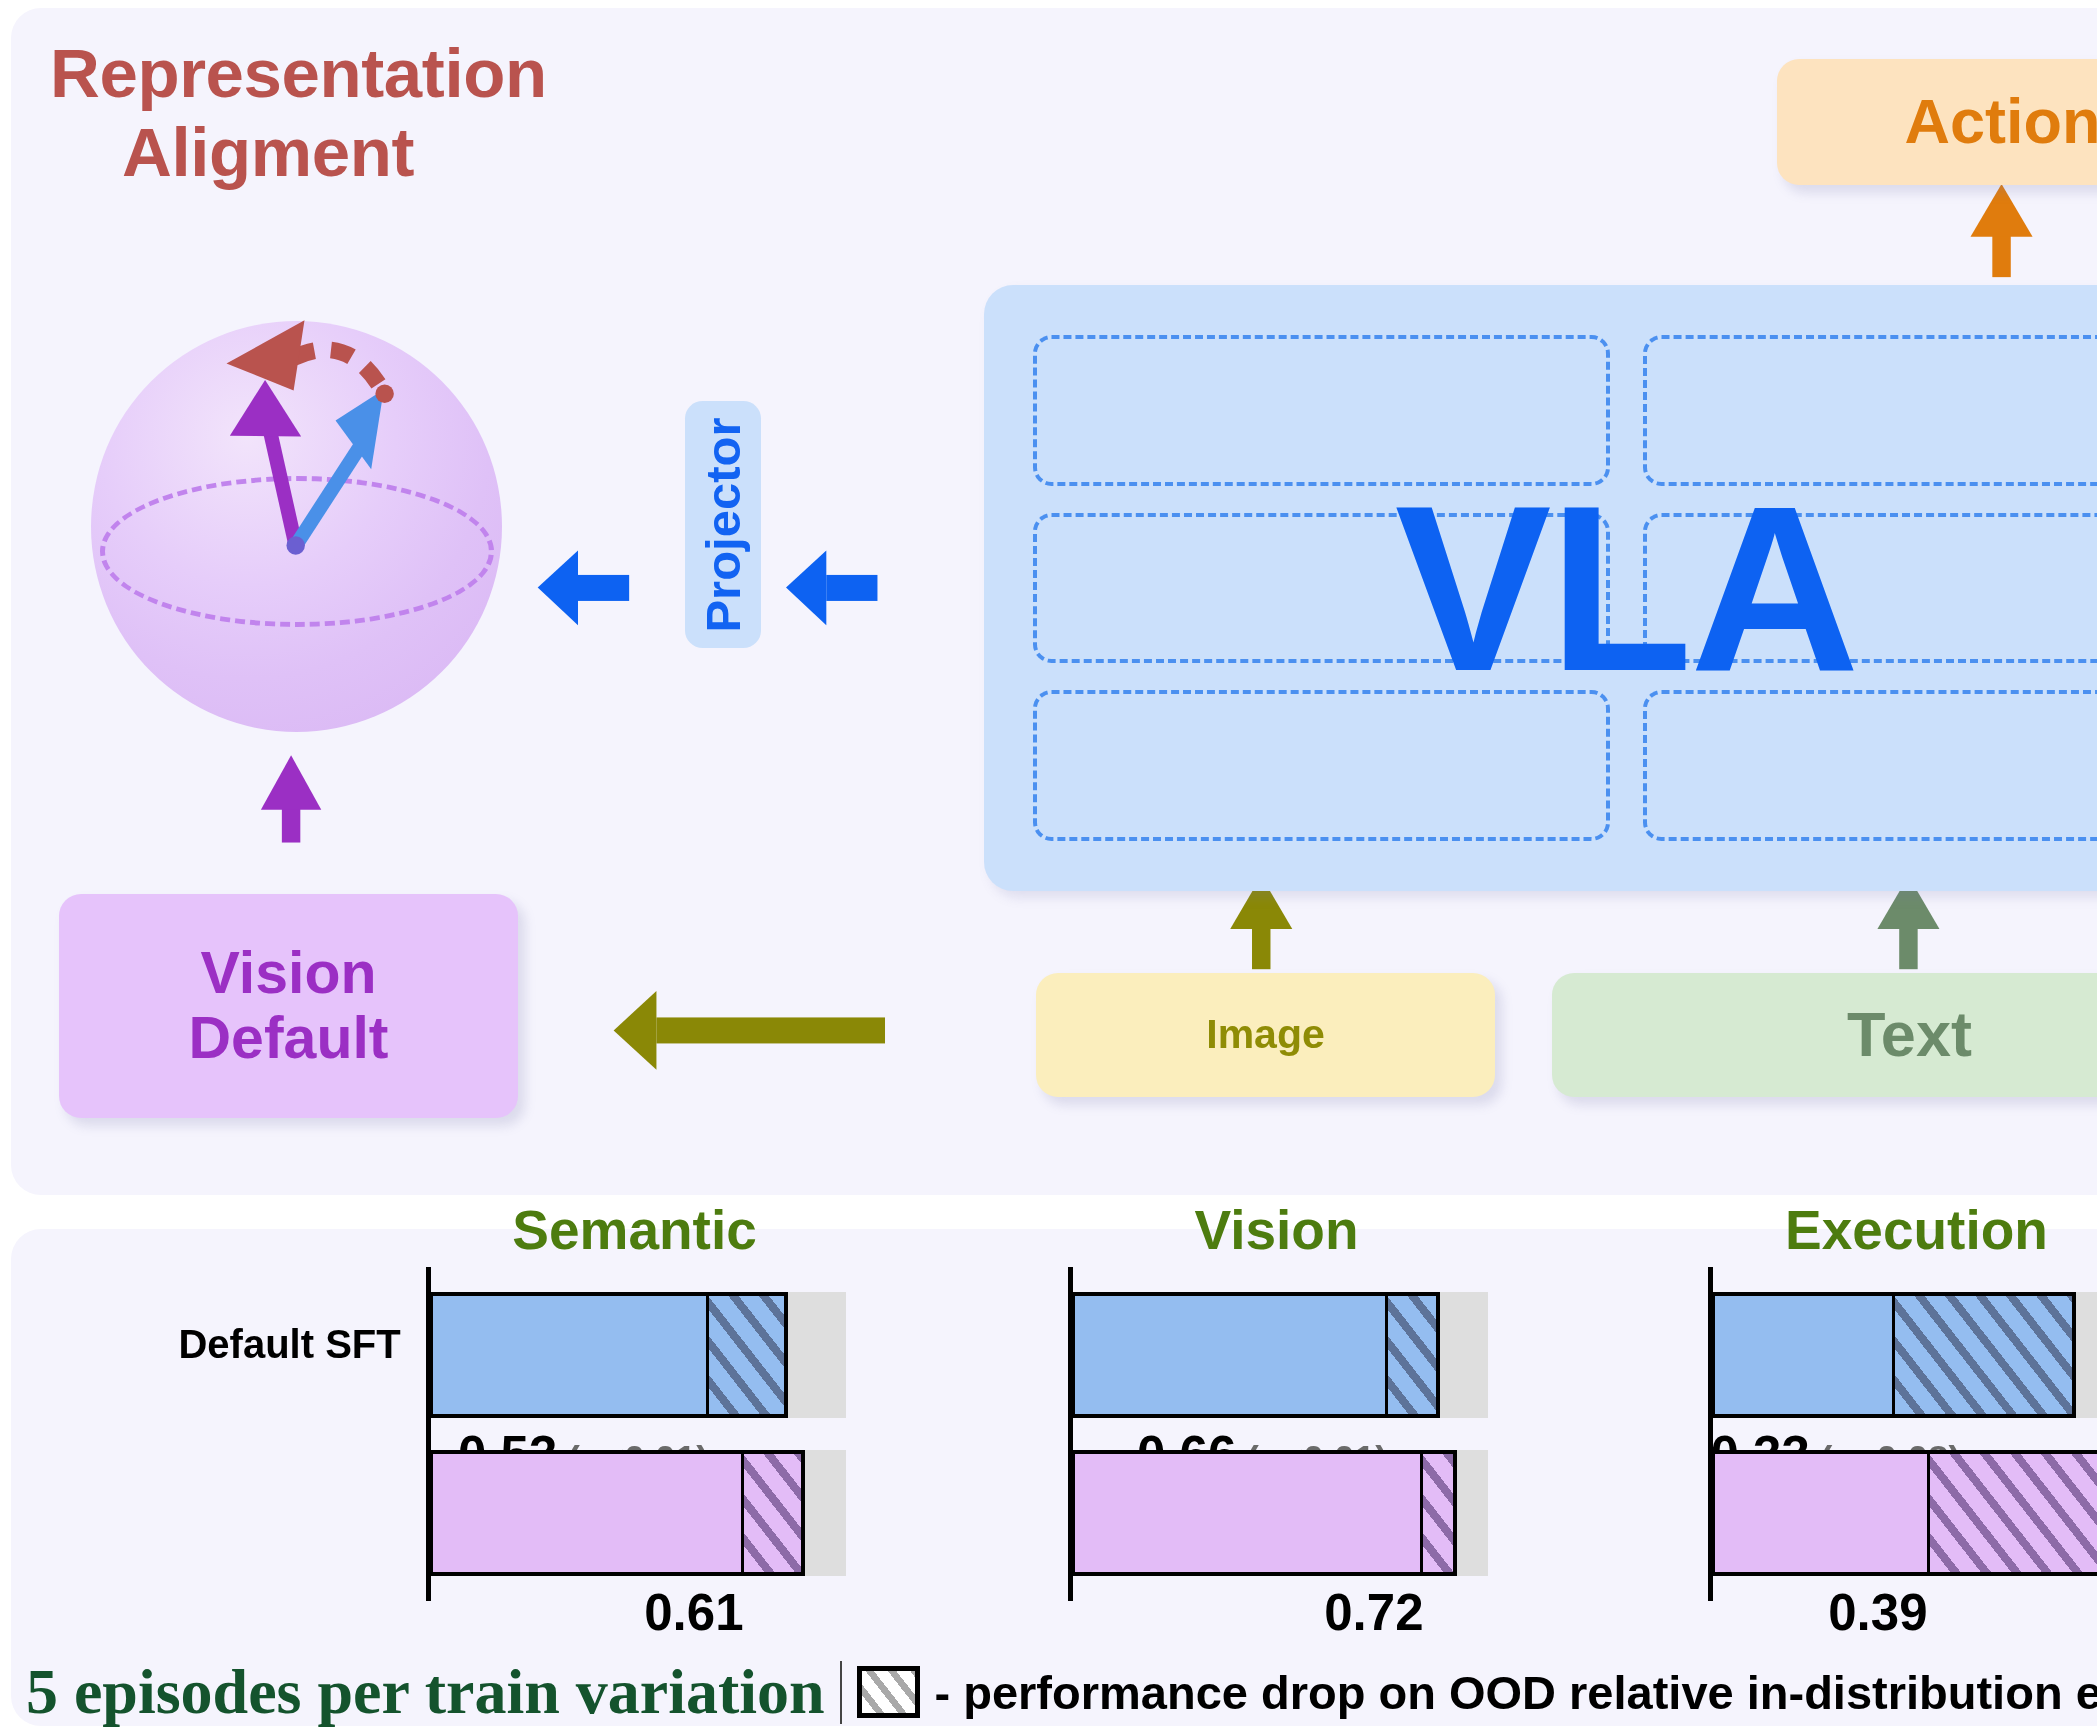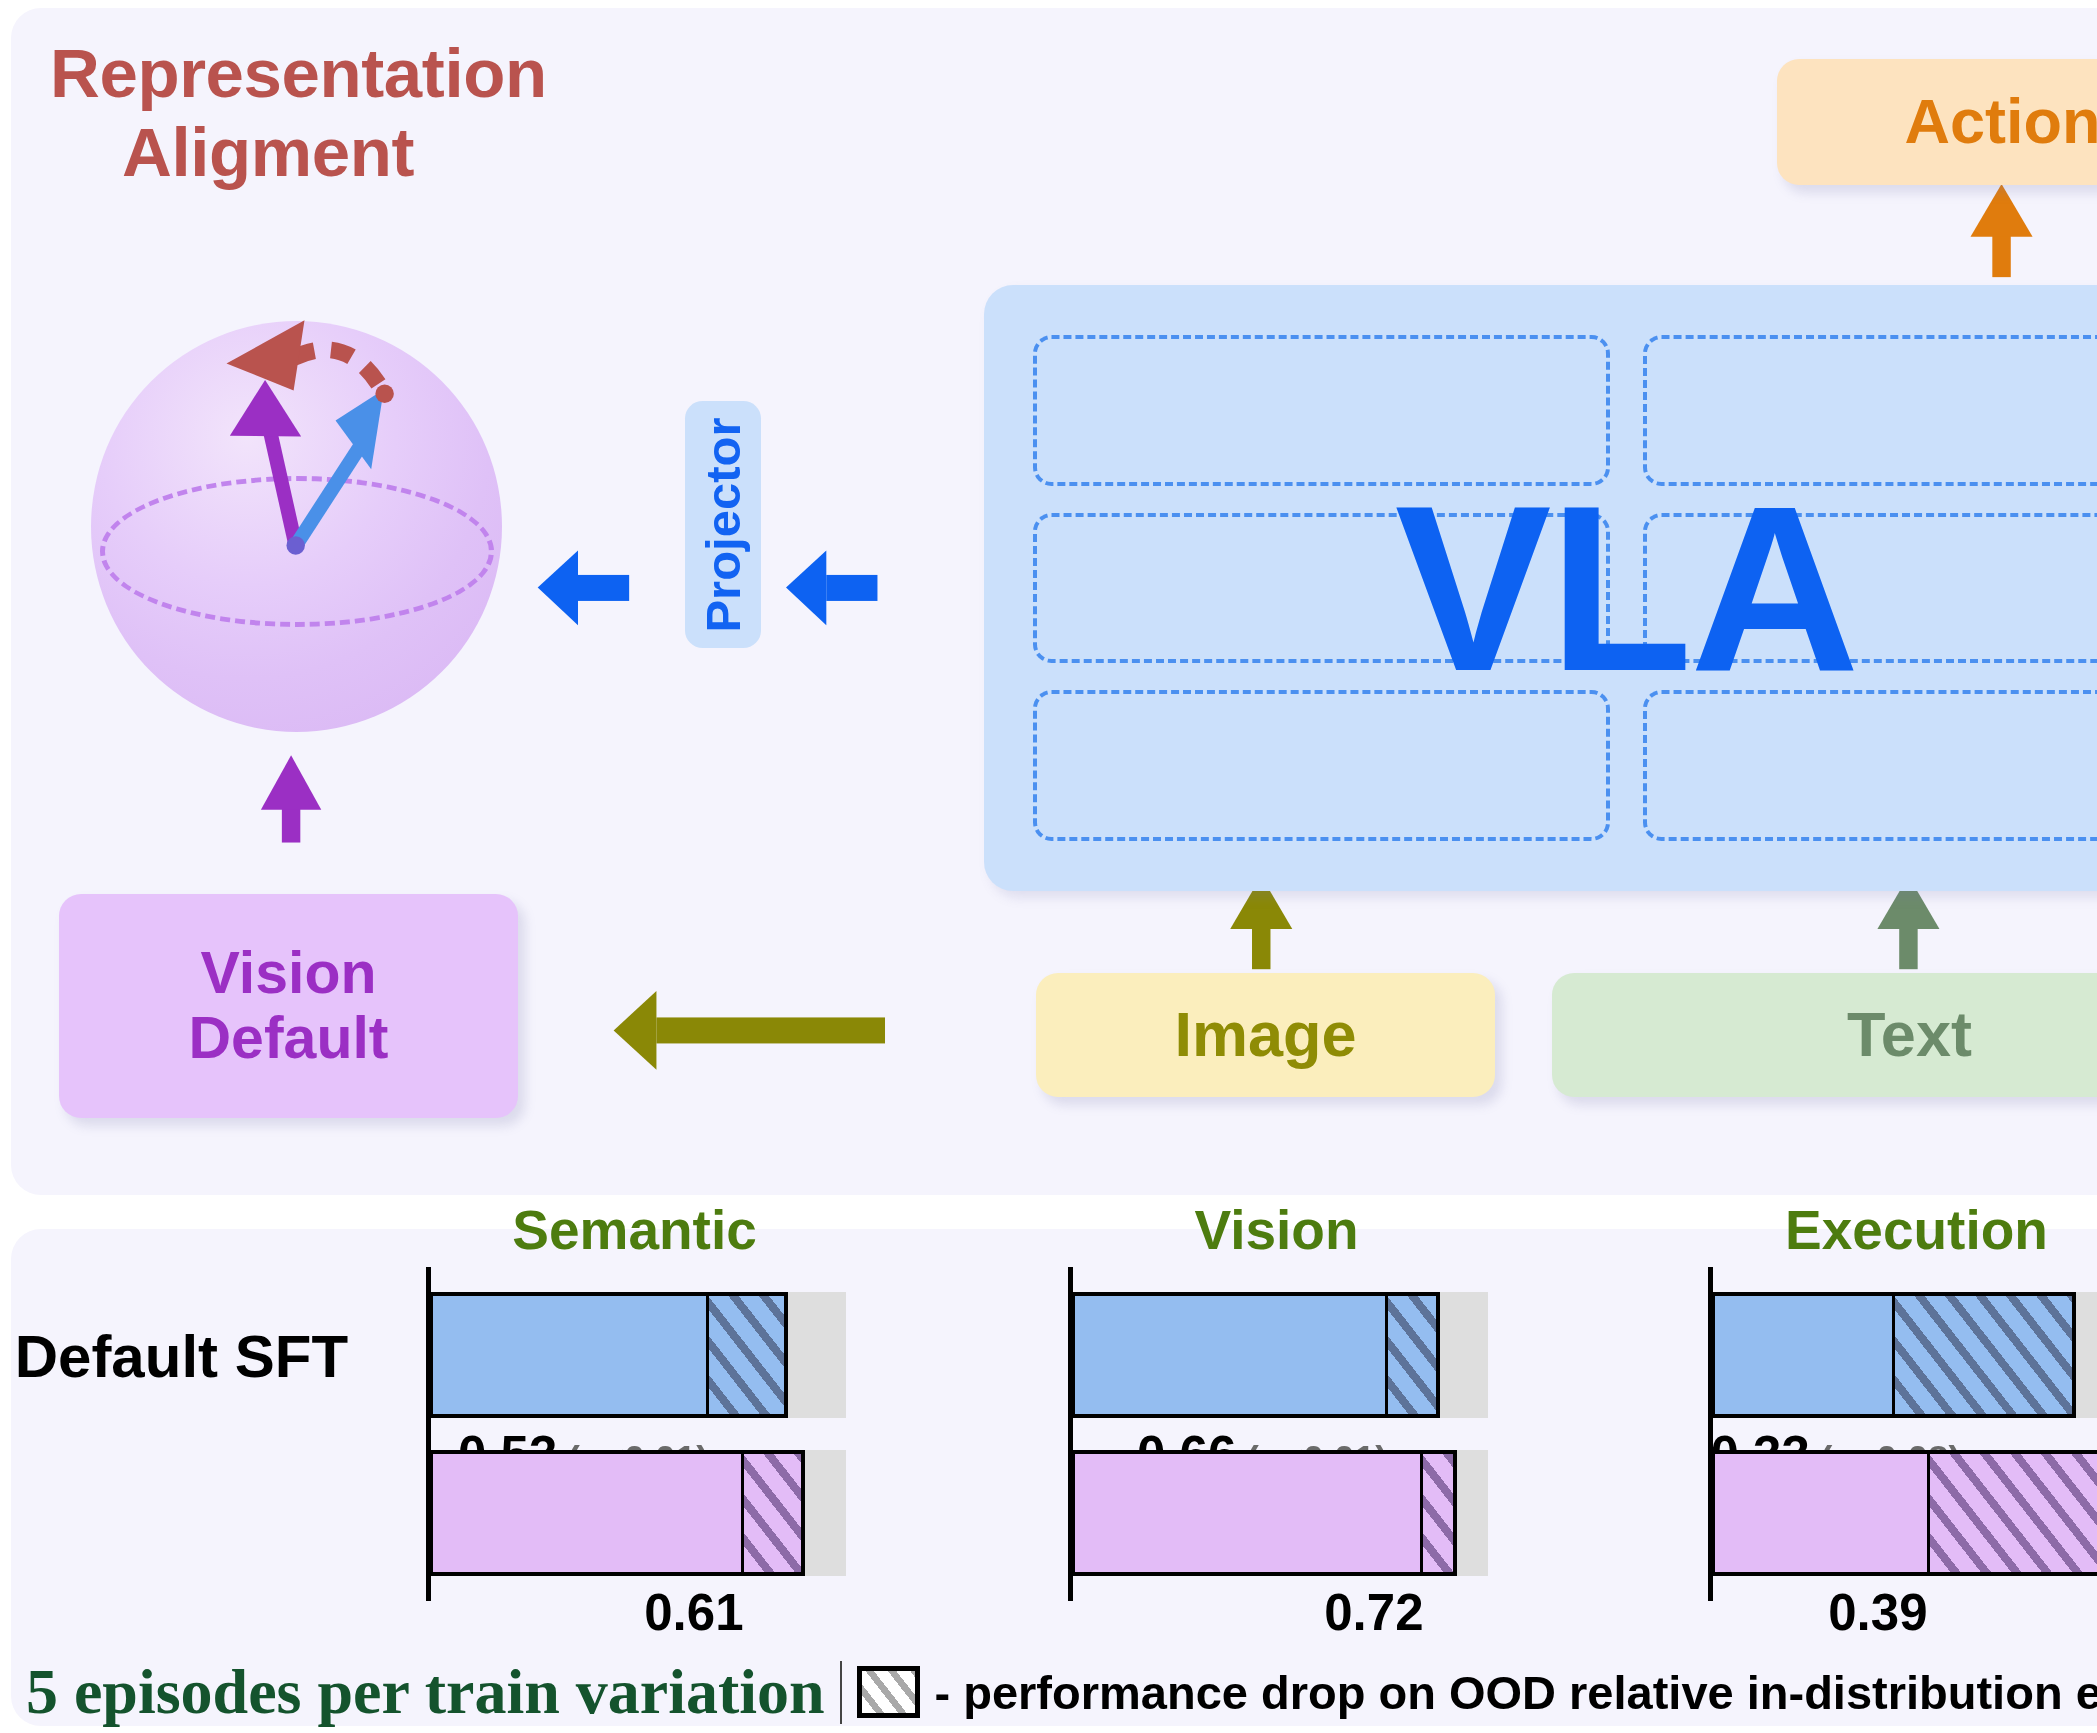--- a/index.html
+++ b/index.html
@@ -36,28 +36,28 @@
     display:grid;grid-template-columns:1fr 1fr;grid-template-rows:1fr 1fr 1fr;gap:27px 33px;}
   .vla-slot{border:4.6px dashed #4b90f0;border-radius:18.5px;}
   #vla-text{position:absolute;left:0;top:0;width:1284px;height:606px;
     display:flex;align-items:center;justify-content:center;
     color:#0d62f2;font-weight:bold;font-size:235px;letter-spacing:-2.5px;}
 
   
   .pill{position:absolute;border-radius:22px;display:flex;align-items:center;justify-content:center;
     font-weight:bold;text-align:center;box-shadow:6.7px 7.6px 11px rgba(120,120,170,.20);line-height:1.1;}
   #action-box{left:1777px;top:59px;width:451px;height:126px;background:#fde3bf;color:#e07c0d;font-size:63px;}
-  #image-box{left:1036px;top:973px;width:459px;height:124px;background:#fbeebd;color:#8f8c05;font-size:63px;}
+  #image-box{left:1036px;top:973px;width:459px;height:124px;background:#fbeebd;color:#8f8c05;font-size:41px;}
   #text-box{left:1552px;top:973px;width:715px;height:124px;background:#d6ead2;color:#6c8b6a;font-size:63px;}
   #vision-teacher{left:59px;top:894px;width:459px;height:224px;background:#e6c3fb;color:#9b2fc4;font-size:59px;}
 
   
   #chart-area{position:absolute;left:10.5px;top:1229px;width:2313px;height:497px;}
   .col-title{position:absolute;font-weight:bold;font-size:55px;color:#4d7c0f;text-align:center;}
-  .row-label{position:absolute;font-weight:bold;font-size:60px;color:#000;text-align:left;}
+  .row-label{position:absolute;font-weight:bold;font-size:40px;color:#000;text-align:right;}
   .axis{position:absolute;width:5.5px;background:#000;}
   .track{position:absolute;background:#dedede;}
   .bar{position:absolute;box-sizing:border-box;border:4.6px solid #000;display:flex;}
   .seg-solid{height:100%;}
   .seg-hatch{height:100%;border-left:3.8px solid #000;box-sizing:border-box;}
   .bar-blue .seg-solid{background:#94bdf0;}
   .bar-blue .seg-hatch{background:#94bdf0;
     background-image:repeating-linear-gradient(52deg,transparent 0 16px,#5d7399 16px 24px);}
   .bar-purple .seg-solid{background:#e3bcf7;}
   .bar-purple .seg-hatch{background:#e3bcf7;

